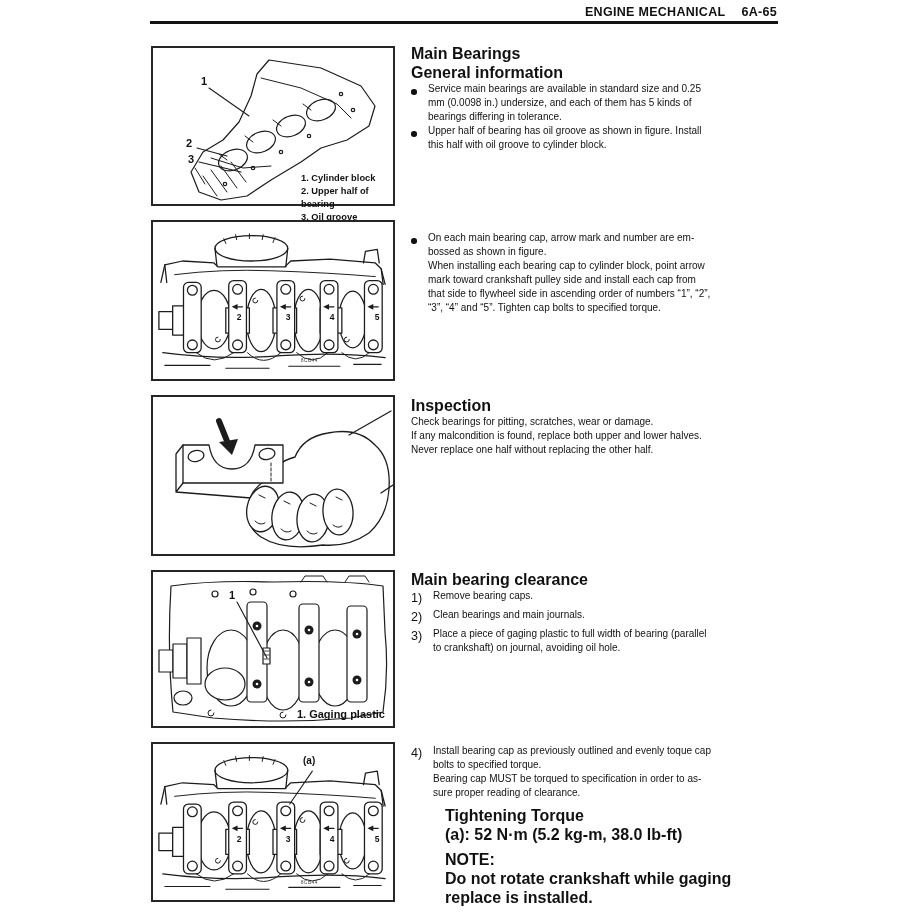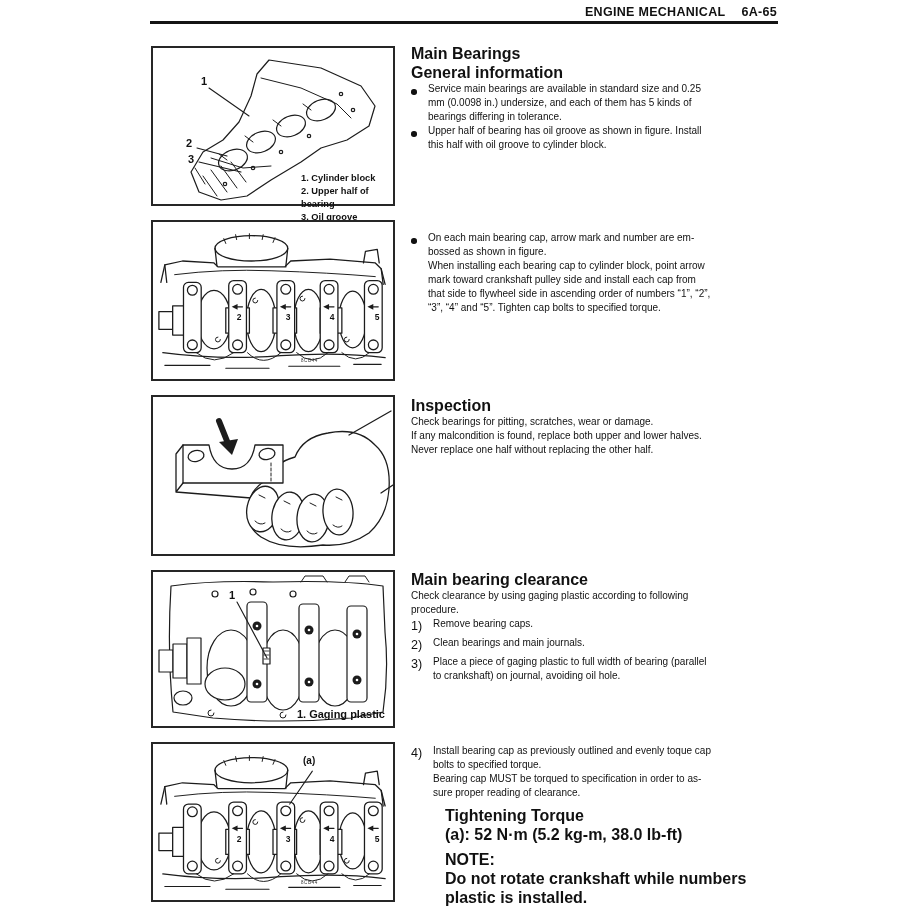--- a/index.html
+++ b/index.html
@@ -298,22 +298,20 @@
 
 <div class="col s3">
   <div class="h">Inspection</div>
   <div class="body">Check bearings for pitting, scratches, wear or damage.
 If any malcondition is found, replace both upper and lower halves.
 Never replace one half without replacing the other half.</div>
 </div>
 
 <div class="col s4">
   <div class="h">Main bearing clearance</div>
-  <div class="body">Check clearance by using gaging plastic according to following
-procedure.</div>
   <div class="step">
     <span class="num">1)</span>
     <span class="txt body">Remove bearing caps.</span>
   </div>
   <div class="step">
     <span class="num">2)</span>
     <span class="txt body">Clean bearings and main journals.</span>
   </div>
   <div class="step">
     <span class="num">3)</span>
@@ -329,15 +327,15 @@
 bolts to specified torque.
 Bearing cap MUST be torqued to specification in order to as-
 sure proper reading of clearance.</span>
   </div>
   <div class="blk">
     <div class="h">Tightening Torque</div>
     <div class="h">(a): 52 N·m (5.2 kg-m, 38.0 lb-ft)</div>
   </div>
   <div class="blk">
     <div class="h">NOTE:</div>
-    <div class="h">Do not rotate crankshaft while numbers plastic is installed.</div>
+    <div class="h">Do not rotate crankshaft while gaging replace is installed.</div>
   </div>
 </div>
 
 </body></html>

